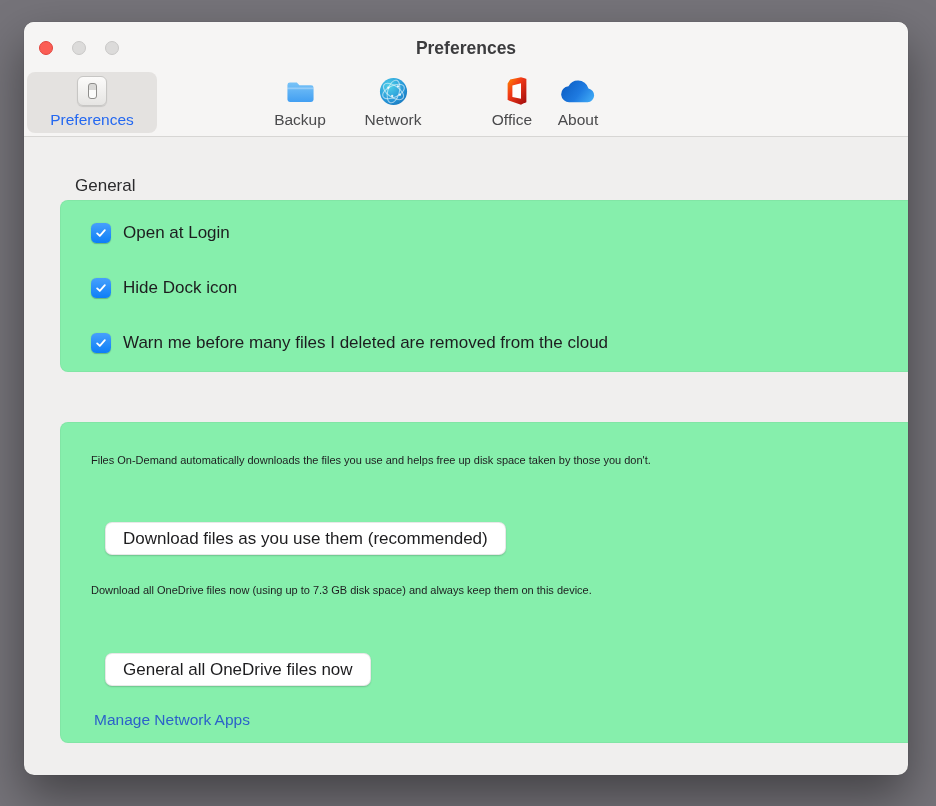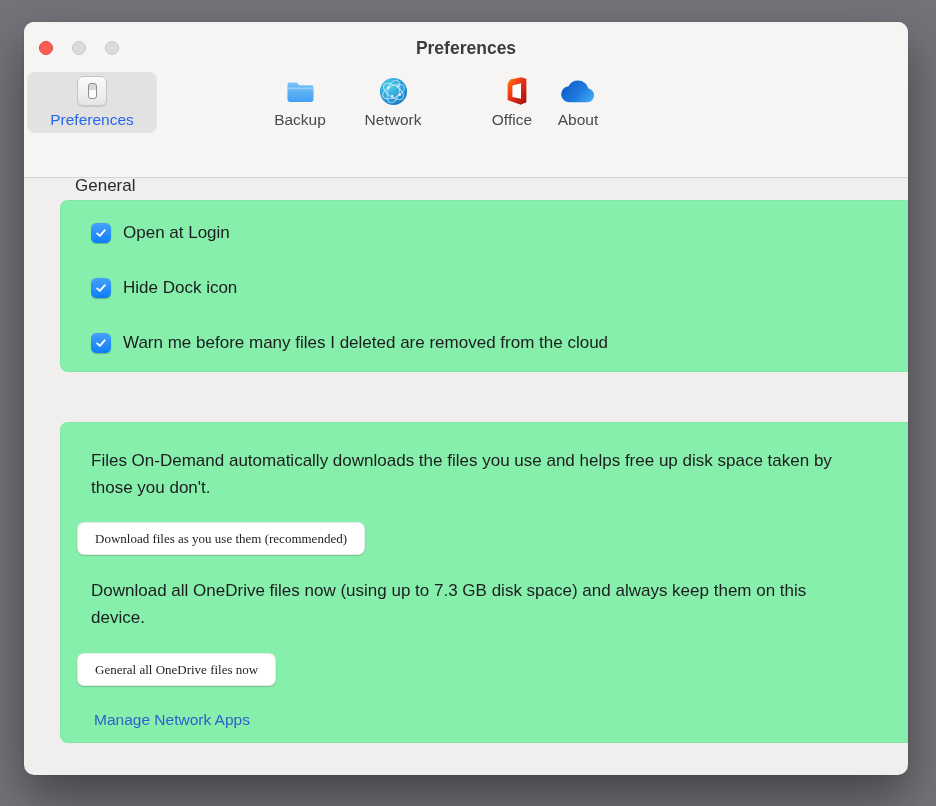--- a/index.html
+++ b/index.html
@@ -16,21 +16,21 @@
     width: 884px; height: 753px;
     background: #f0efee;
     border-radius: 10px;
     box-shadow: 0 22px 48px rgba(0,0,0,.42), 0 0 1px rgba(0,0,0,.35);
     overflow: hidden;
   }
   
   .chrome {
     position: absolute;
     left: 0; top: 0; right: 0;
-    height: 156px;
+    height: 115px;
     background: #f6f5f4;
     border-bottom: 1px solid #d7d6d4;
   }
   .traffic {
     position: absolute;
     width: 14px; height: 14px;
     border-radius: 50%;
     top: 19px;
   }
   .traffic.close { left: 15px; background: #fb5d54; border: 0.5px solid #e1453e; }
@@ -122,37 +122,37 @@
   .check-label {
     margin-left: 12px;
     font-size: 17px;
     color: #1d1d1f;
   }
   .group-fod { top: 400px; height: 321px; }
   .fod-text {
     position: absolute;
     left: 30px;
     width: 758px;
-    font-size: 17px;
+    font-size: 11px;
     line-height: 27px;
     color: #1d1d1f;
   }
   .fod-desc-1 { top: 24px; }
   .fod-desc-2 { top: 154px; }
   .push-button {
     position: absolute;
-    left: 16px;
+    left: 44px;
     height: 33px;
     padding: 0 17px;
     background: #ffffff;
     border: 1px solid rgba(0,0,0,.09);
     border-radius: 7px;
     box-shadow: 0 1px 1.5px rgba(0,0,0,.18);
-    font-family: Liberation Serif, serif;
-    font-size: 13px;
+    font-family: Liberation Sans, sans-serif;
+    font-size: 17px;
     color: #1d1d1f;
     display: inline-flex;
     align-items: center;
   }
   .btn-download-used { top: 99px; }
   .btn-download-all  { top: 230px; }
   .link {
     position: absolute;
     left: 33px;
     top: 288px;

